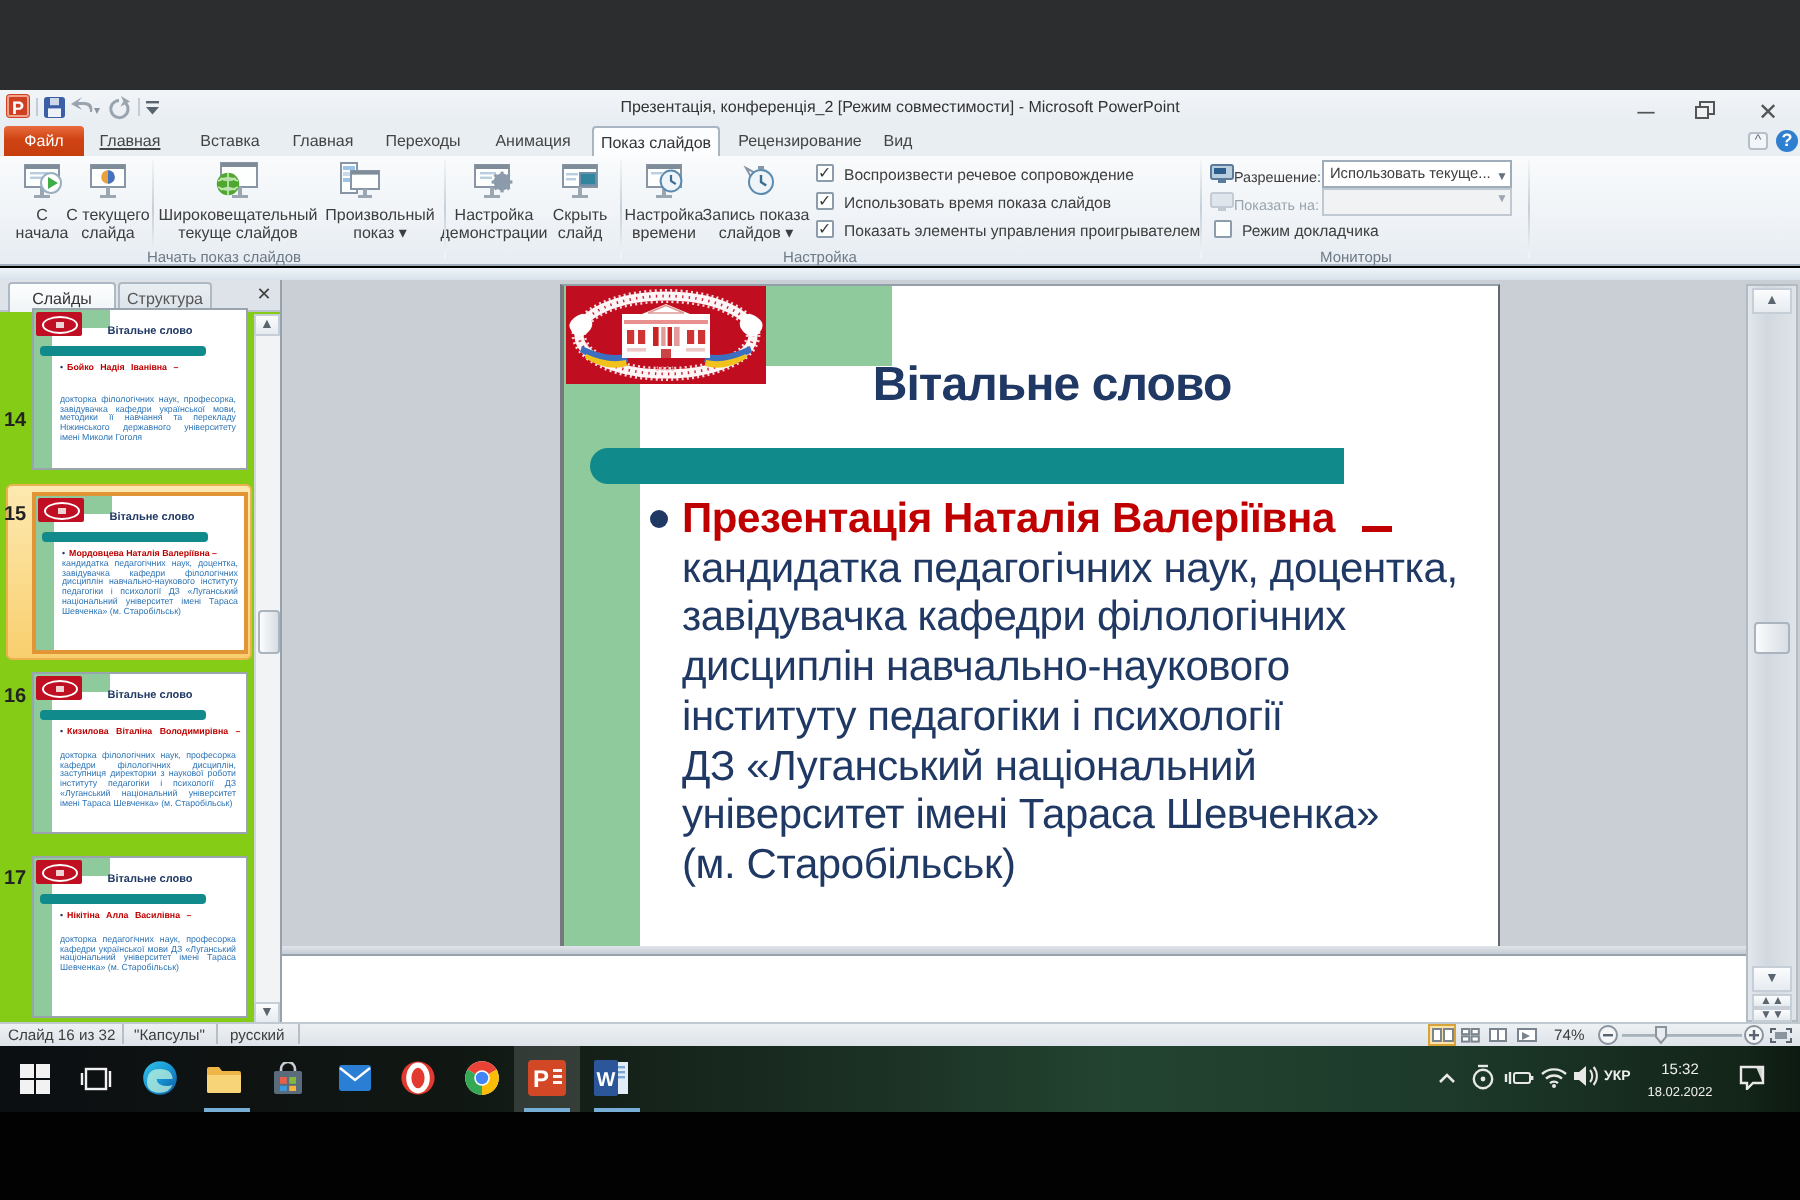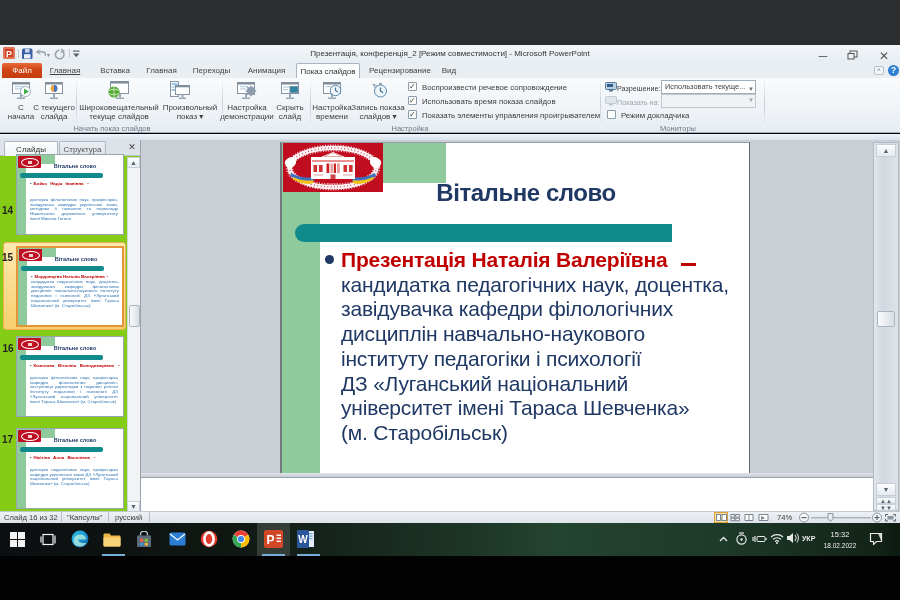--- a/index.html
+++ b/index.html
@@ -265,21 +265,21 @@
     <div class="abs" style="left:3px;top:102px;width:123px;height:88px;background:linear-gradient(#fde9b0,#f9cf6e);border:1px solid #edb04e;border-radius:3px;"></div>
     <div class="thumb" style="top:106px;left:16px;border:2px solid #e19537;">
       <div class="m-strip"></div>
         <div class="m-block"></div>
         <div class="m-logo"></div>
       <div class="m-title">Вітальне слово</div>
       <div class="m-bar" style="width:83px;"></div>
       <div class="m-red">Мордовцева Наталія Валеріївна –</div>
       <div class="m-body" style="top:32px;">кандидатка педагогічних наук, доцентка, завідувачка кафедри філологічних дисциплін навчально-наукового інституту педагогіки і психології ДЗ «Луганський національний університет імені Тараса Шевченка» (м. Старобільськ)</div>
     </div>
-    <div class="tnum" style="top:203px;text-align:center;">16</div>
+    <div class="tnum" style="top:203px;">16</div>
     <div class="thumb" style="top:196px;">
       <div class="m-strip"></div>
         <div class="m-block"></div>
         <div class="m-logo"></div>
       <div class="m-title">Вітальне слово</div>
       <div class="m-bar" style="width:83px;"></div>
       <div class="m-red" style="word-spacing:2.5px;">Кизилова Віталіна Володимирівна –</div>
       <div class="m-body" style="top:39px;">докторка філологічних наук, професорка кафедри філологічних дисциплін, заступниця директорки з наукової роботи інституту педагогіки і психології ДЗ «Луганський національний університет імені Тараса Шевченка» (м. Старобільськ)</div>
     </div>
     <div class="tnum" style="top:294px;">17</div>

